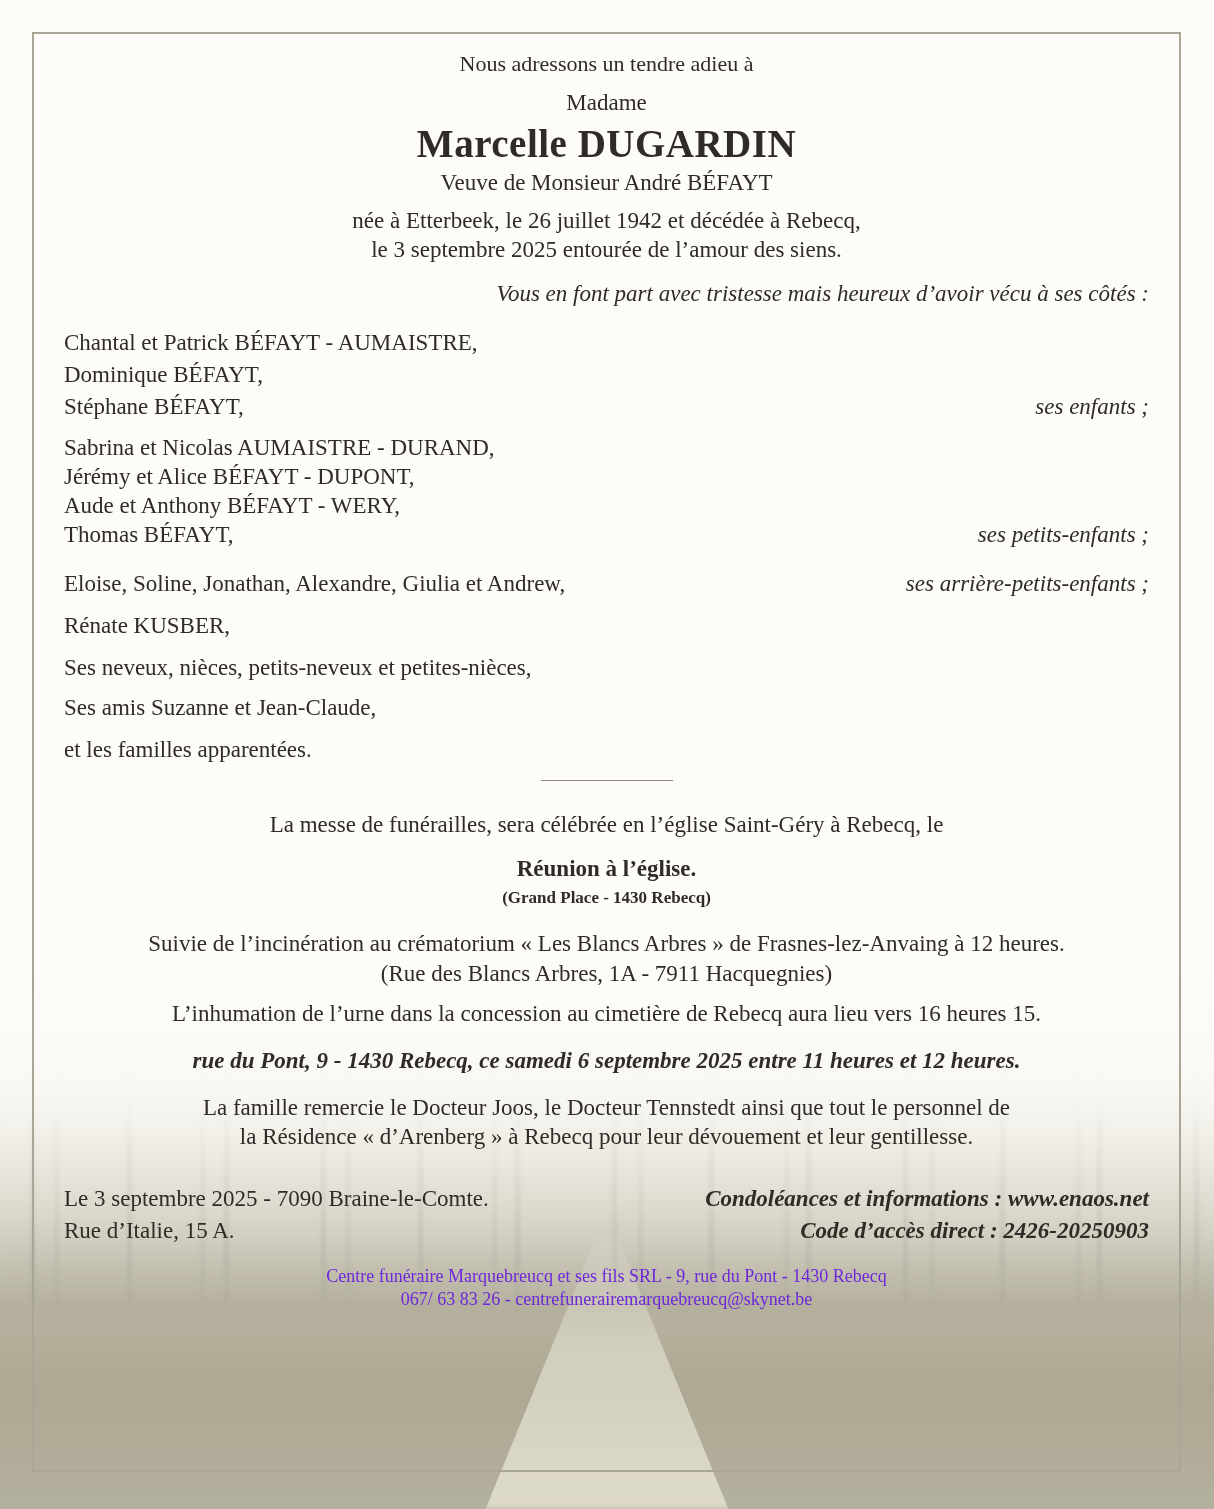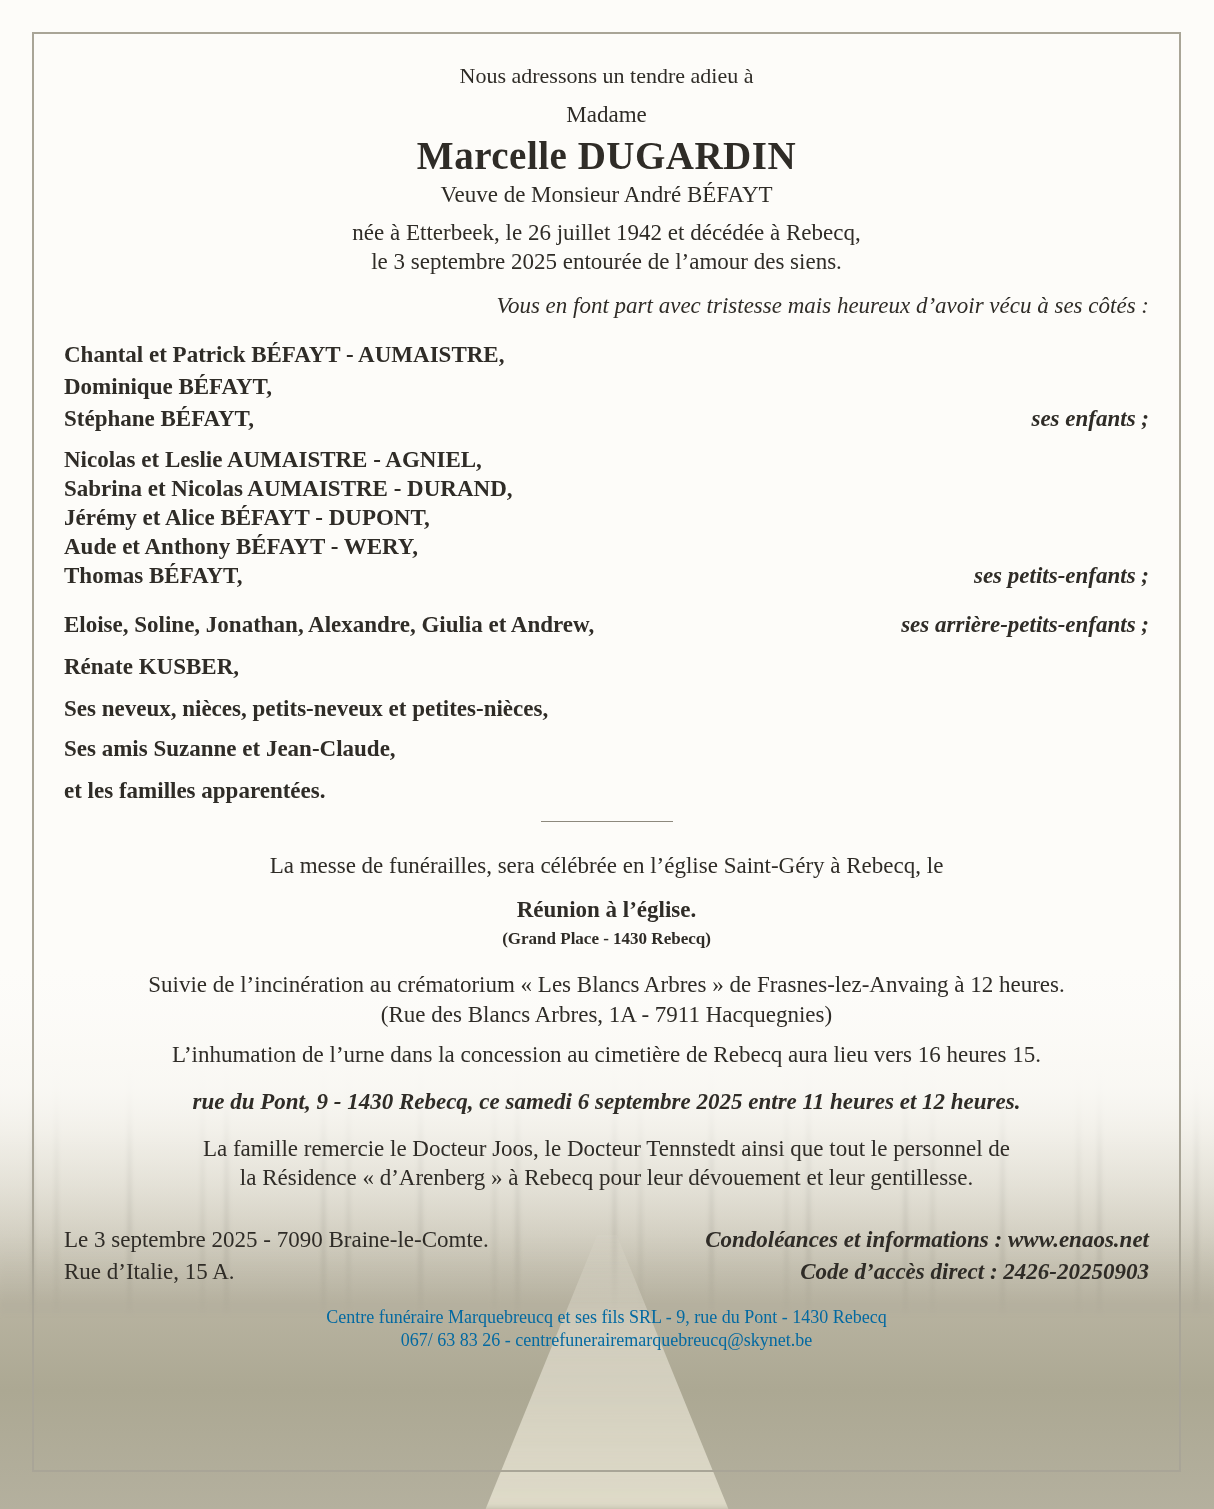--- a/index.html
+++ b/index.html
@@ -42,21 +42,21 @@
     background: linear-gradient(to bottom,
       #fdfcf9 0%, rgba(253,252,249,.85) 22%, rgba(253,252,249,0) 62%);
   }
 
   
   .card-frame {
     position: absolute; left: 32px; top: 32px; width: 1149px; height: 1440px;
     border: 2px solid #a9a597; box-sizing: border-box;
   }
   .content {
-    position: absolute; left: 32px; top: 28px; width: 1149px; height: 1440px;
+    position: absolute; left: 32px; top: 16px; width: 1149px; height: 1440px;
     box-sizing: border-box; padding: 28px 32px 0;
   }
 
   .center { text-align: center; }
 
   .h-intro   { font-size: 22px; line-height: 28px; margin-top: 6px; }
   .h-madame  { font-size: 23px; line-height: 30px; margin-top: 10px; }
   .h-name    { font-size: 39px; line-height: 44px; margin-top: 4px; font-weight: 600; letter-spacing: .5px; }
   .h-veuve   { font-size: 23px; line-height: 30px; margin-top: 2px; }
   .h-birth   { font-size: 23px; line-height: 29px; margin-top: 8px; }
@@ -66,41 +66,41 @@
     margin: 15px 0 0 86px;
     text-align: right;
   }
 
   .group      { font-size: 23px; }
   .g0 { margin-top: 18px; } .g0 .row { line-height: 32px; }
   .g1 { margin-top: 10px; } .g1 .row { line-height: 29px; }
   .g2 { margin-top: 20px; } .g2 .row { line-height: 30px; }
   .g-single { margin-top: 12px; } .g-single .row { line-height: 30px; }
   .g-amis { margin-top: 10px; }
-  .row { display: flex; justify-content: space-between; align-items: baseline; font-weight: bold; }
+  .row { display: flex; justify-content: space-between; align-items: baseline; }
   .relation { font-style: italic; white-space: nowrap; }
 
   .divider { width: 132px; height: 1px; background: #8d897d; margin: 15px auto 0; }
 
   .mass      { font-size: 23px; line-height: 30px; margin-top: 29px; }
   .date-line { font-size: 30px; line-height: 38px; margin-top: 13px; font-weight: 700; letter-spacing: .3px; }
   .meeting   { font-size: 23px; line-height: 29px; margin-top: 14px; font-weight: 700; }
   .meeting-addr { font-size: 17px; line-height: 29px; font-weight: 700; }
   .cremation { font-size: 23px; line-height: 30px; margin-top: 17px; }
   .burial    { font-size: 23px; line-height: 30px; margin-top: 10px; }
   .tribute   { font-size: 23px; line-height: 30px; margin-top: 17px; font-weight: 700; font-style: italic; }
   .thanks    { font-size: 23px; line-height: 29px; margin-top: 17px; }
 
   .bottom-row {
     display: flex; justify-content: space-between; align-items: flex-start;
     margin-top: 32px; font-size: 23px; line-height: 32px;
   }
   .bottom-right { font-weight: 700; font-style: italic; text-align: right; }
 
-  .fh-footer { text-align: center; font-size: 18px; line-height: 23px; margin-top: 18px; color: #0369a1; }
+  .fh-footer { text-align: center; font-size: 18px; line-height: 23px; margin-top: 18px; color: #6d28d9; }
 </style>
 </head>
 <body>
 
 <div class="photo-bg">
   <div class="mist-base"></div>
   <div class="trees"></div>
   <div class="path"></div>
   <div class="white-fade"></div>
 </div>
@@ -128,23 +128,20 @@
         <span>Dominique BÉFAYT,</span>
       </div>
     <div class="row">
       <span>Stéphane BÉFAYT,</span>
       <span class="relation">ses enfants ;</span>
     </div>
   </div>
 
   <div class="group g1">
     <div class="row">
-        <span>Nicolas et Leslie AUMAISTRE - AGNIEL,</span>
-      </div>
-    <div class="row">
         <span>Sabrina et Nicolas AUMAISTRE - DURAND,</span>
       </div>
     <div class="row">
         <span>Jérémy et Alice BÉFAYT - DUPONT,</span>
       </div>
     <div class="row">
         <span>Aude et Anthony BÉFAYT - WERY,</span>
       </div>
     <div class="row">
       <span>Thomas BÉFAYT,</span>

